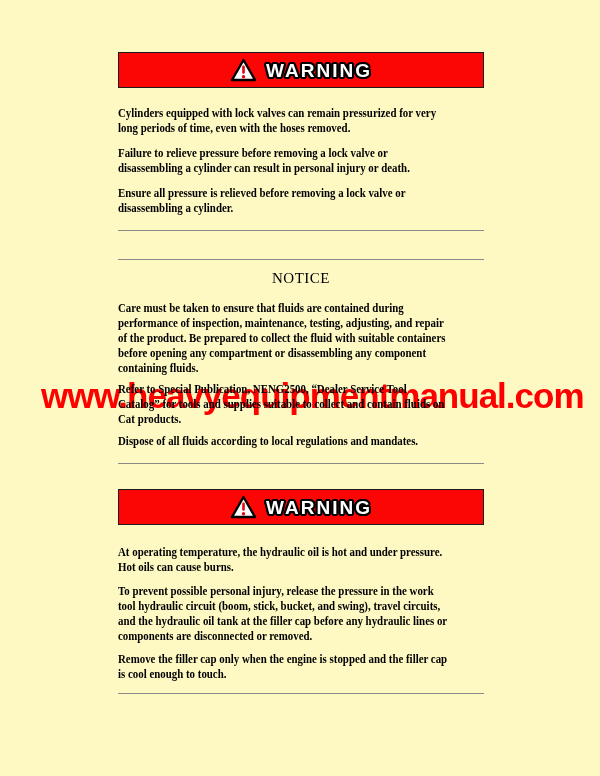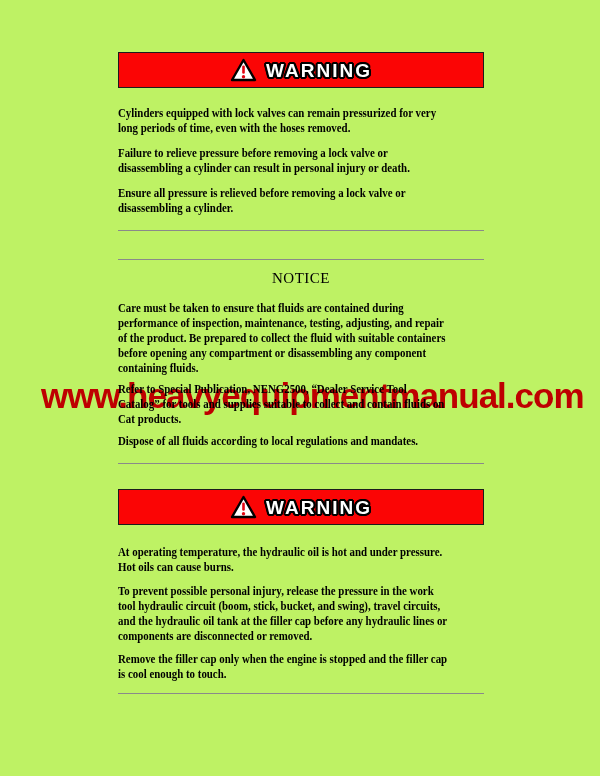--- a/index.html
+++ b/index.html
@@ -1,17 +1,17 @@
 <!DOCTYPE html>
 <html><head>
 <meta charset="utf-8">
 <style>
   html,body{margin:0;padding:0;background:#ffffff;}
   .page{
-    position:relative;width:600px;height:776px;background:#bef264;overflow:hidden;
+    position:relative;width:600px;height:776px;background:#fef9c3;overflow:hidden;
     font-family:"Liberation Serif",serif;color:#000;
   }
   .doc{position:absolute;left:118px;top:0;width:366px;}
   .warning-banner{
     box-sizing:border-box;height:36px;width:366px;
     background:var(--banner-red,#fb0505);border:1px solid #1c1c1c;
     display:flex;align-items:center;justify-content:center;gap:9px;
   }
   .banner-1{margin-top:52px;}
   .banner-2{margin-top:25px;}

